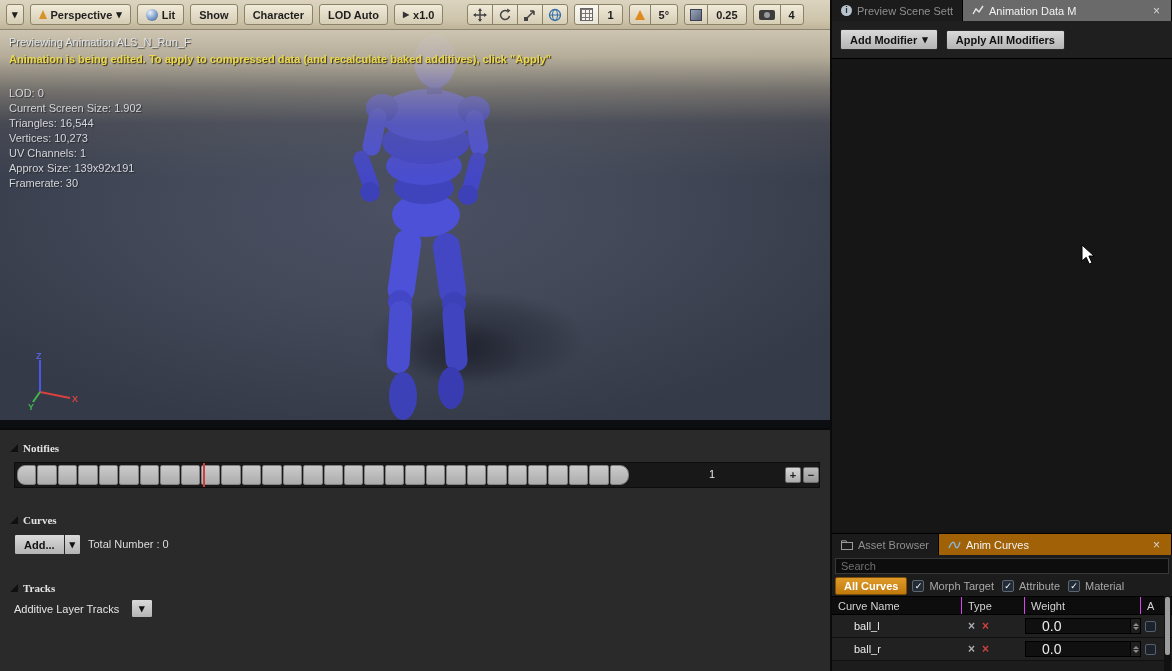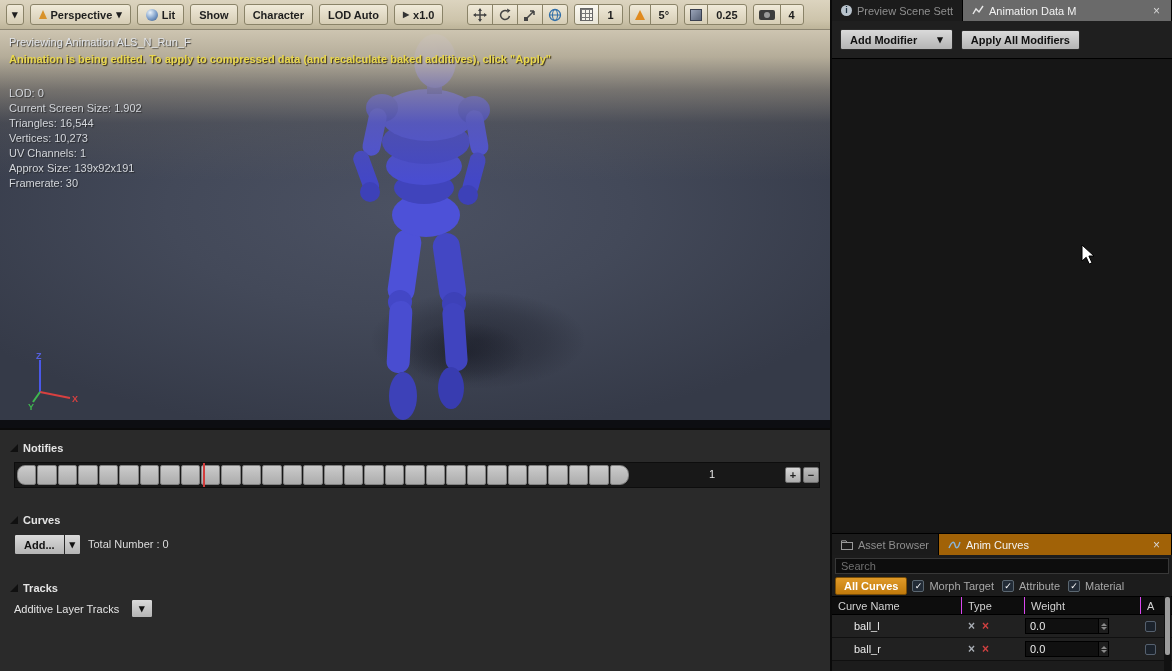--- a/index.html
+++ b/index.html
@@ -70,36 +70,36 @@
   .char-shadow2 { position:absolute; left:402px; top:292px; width:124px; height:62px;
     background:radial-gradient(ellipse at center, rgba(18,20,30,0.45) 0%, rgba(18,20,30,0) 70%); }
   .char-svg { position:absolute; left:340px; top:0; }
   .axis-gizmo { position:absolute; left:26px; top:320px; }
 
   
   .timeline { position:absolute; left:0; top:430px; width:830px; height:241px; background:#2a2a2a; }
   .splitter-nub { position:absolute; left:0; top:430px; width:9px; height:8px; background:#c8a43c; }
   .sec-header { position:absolute; left:10px; display:flex; align-items:center; gap:5px; }
   .tri-exp { width:0; height:0; border-bottom:8px solid #101010; border-left:8px solid transparent; }
-  .sec-label { font-weight:bold; color:#e4e4e4; }
+  .sec-label { font-weight:bold; color:#e4e4e4;font-family:Liberation Serif, serif; }
 
   .notify-row { position:absolute; left:14px; top:32px; width:806px; height:26px; background:#181818; border:1px solid #0d0d0d; }
   .notify-cells { position:absolute; left:2px; top:2px; width:612px; height:20px; display:flex; gap:1px; }
   .notify-cells .cell { flex:1; background:linear-gradient(180deg,#cbcbcb,#acacac); border:1px solid #828282; border-radius:2px; }
   .notify-cells .cell:first-child { border-radius:8px 2px 2px 8px; }
   .notify-cells .cell:last-child { border-radius:2px 9px 9px 2px; }
   .playhead { position:absolute; left:188px; top:0; width:2px; height:24px; background:#d23c3c; }
   .track-value { position:absolute; left:694px; top:5px; color:#e8e8e8; }
   .np-btn { position:absolute; top:4px; width:16px; height:16px; text-align:center; line-height:14px; font-weight:bold; color:#222;
     background:linear-gradient(180deg,#d8d8d8,#aeaeae); border:1px solid #6e6e6e; border-radius:2px; }
   .np-plus { left:770px; }
   .np-minus { left:788px; background:linear-gradient(180deg,#bdbdbd,#979797); }
 
   .lt-btn {
-    display:inline-flex; align-items:center; gap:20px; padding:3px 9px;
+    display:inline-flex; align-items:center; gap:5px; padding:3px 9px;
     background:linear-gradient(180deg,#dadada,#b4b4b4); border:1px solid #2a2a2a; border-radius:2px;
     color:#111; font-size:11px; font-weight:bold; white-space:nowrap;
   }
   .add-group { position:absolute; left:14px; top:104px; display:flex; }
   .add-main { border-radius:2px 0 0 2px; }
   .add-arrow { border-radius:0 2px 2px 0; margin-left:-1px; padding:3px 5px; }
   .total-text { position:absolute; left:88px; top:108px; color:#dcdcdc; }
   .additive-label { position:absolute; left:14px; top:173px; font-weight:normal; color:#e4e4e4; }
   .additive-dd { position:absolute; left:131px; top:169px; padding:2px 7px; }
 
@@ -133,21 +133,21 @@
   .col-name { width:130px; }
   .col-type { width:63px; }
   .col-weight { width:116px; }
   .col-auto { flex:1; border-right:none !important; }
   .curve-row { display:flex; height:23px; background:#212121; border-bottom:1px solid #101010; align-items:center; color:#eaeaea; }
   .curve-row .c-name { width:130px; padding-left:22px; }
   .curve-row .c-type { width:63px; display:flex; gap:7px; padding-left:6px; align-items:center; }
   .x-gray { color:#a8adb4; font-weight:bold; font-size:12px; }
   .x-red { color:#d04040; font-weight:bold; font-size:12px; }
   .curve-row .c-weight { width:116px; display:flex; align-items:center; }
-  .w-input { width:74px; height:16px; background:#101010; border:1px solid #000; color:#ececec; font-size:11px; padding:0 4px; font-family:"Liberation Sans", sans-serif; outline:none; }
+  .w-input { width:106px; height:16px; background:#101010; border:1px solid #000; color:#ececec; font-size:14px; padding:0 16px; font-family:"Liberation Sans", sans-serif; outline:none; }
   .w-spin { width:10px; height:16px; background:#1e1e1e; border:1px solid #000; border-left:none; display:flex; flex-direction:column; align-items:center; justify-content:center; gap:1px; }
   .w-spin i { display:block; width:0; height:0; }
   .w-spin .up { border-left:3px solid transparent; border-right:3px solid transparent; border-bottom:3px solid #8a8a8a; }
   .w-spin .dn { border-left:3px solid transparent; border-right:3px solid transparent; border-top:3px solid #8a8a8a; }
   .auto-chk { width:11px; height:11px; background:#1b222b; border:1px solid #55606e; border-radius:2px; margin-left:4px; }
   .v-scroll { position:absolute; right:1px; top:62px; bottom:0; width:7px; background:#111; }
   .v-thumb { position:absolute; left:1px; top:1px; width:5px; height:58px; background:#9c9c9c; border-radius:2px; }
 </style>
 </head>
 <body>

